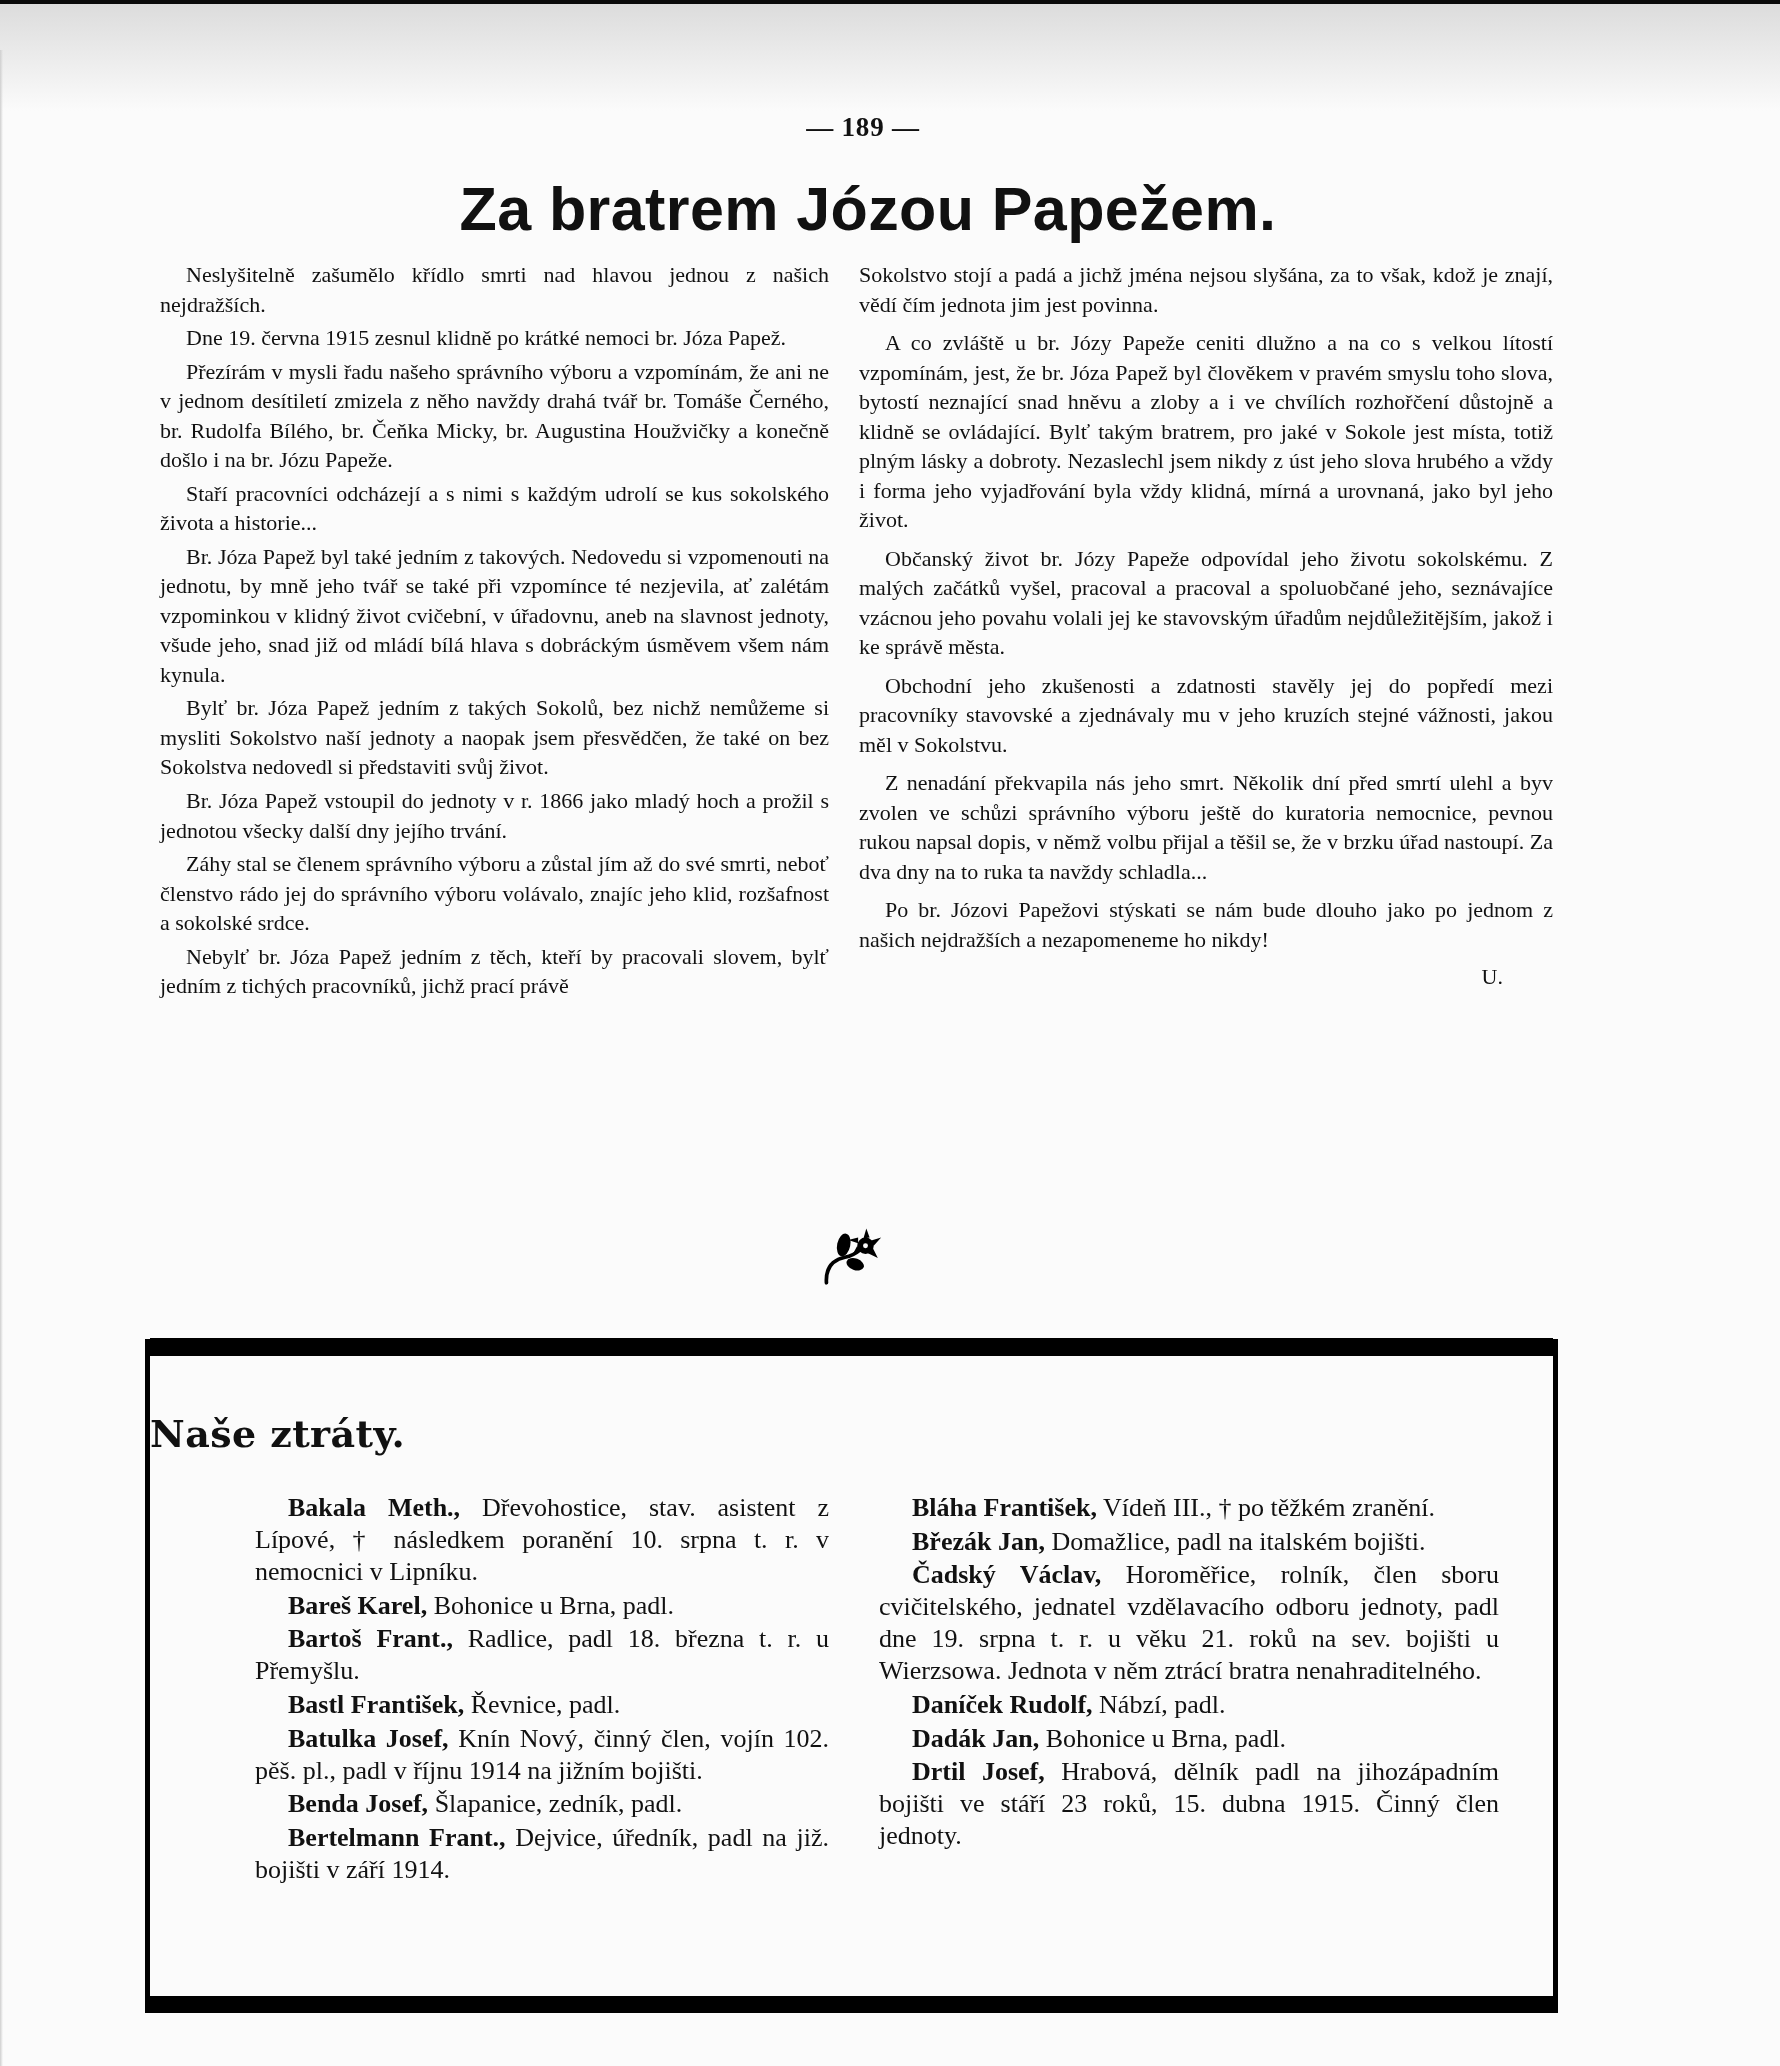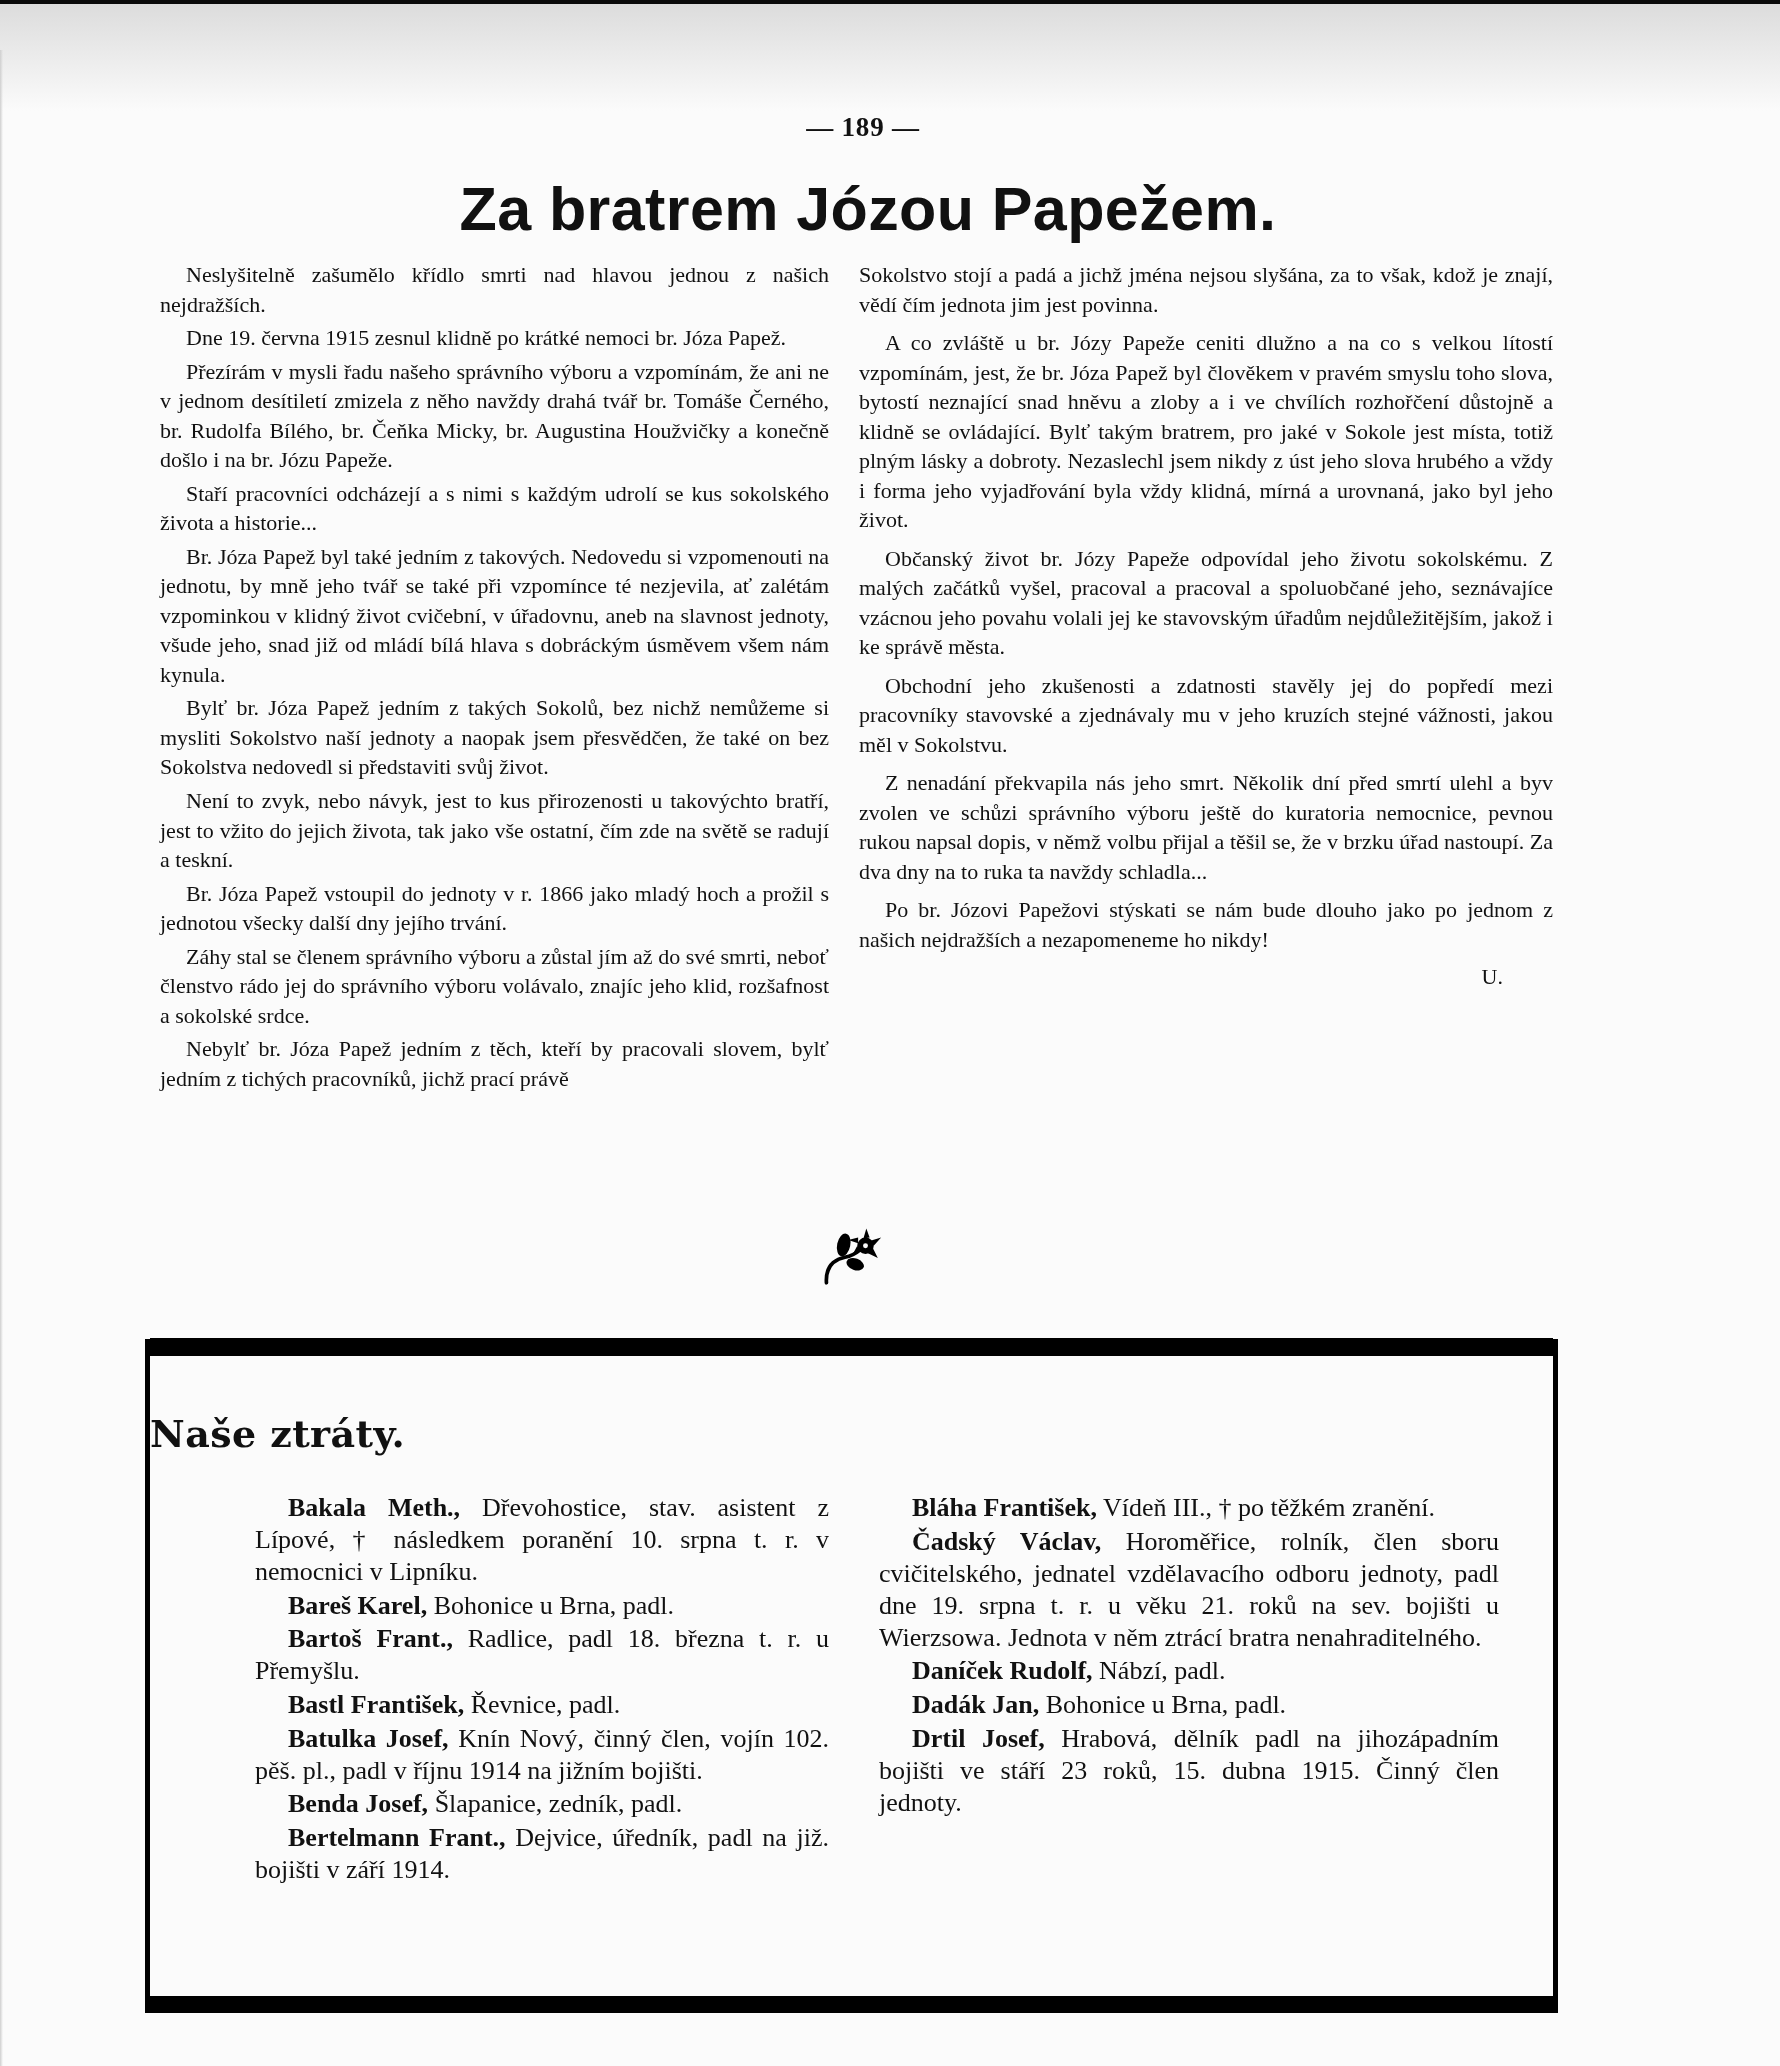--- a/index.html
+++ b/index.html
@@ -78,21 +78,20 @@
 <div class="page-number">— 189 —</div>
 <h1 class="title" style="margin:0;">Za bratrem Józou Papežem.</h1>
 
 <div class="col left">
   <p>Neslyšitelně zašumělo křídlo smrti nad hlavou jednou z našich nejdražších.</p>
   <p>Dne 19. června 1915 zesnul klidně po krátké nemoci br. Józa Papež.</p>
   <p>Přezírám v mysli řadu našeho správního výboru a vzpomínám, že ani ne v jednom desítiletí zmizela z něho navždy drahá tvář br. Tomáše Černého, br. Rudolfa Bílého, br. Čeňka Micky, br. Augustina Houžvičky a konečně došlo i na br. Józu Papeže.</p>
   <p>Staří pracovníci odcházejí a s nimi s každým udrolí se kus sokolského života a historie...</p>
   <p>Br. Józa Papež byl také jedním z takových. Nedovedu si vzpomenouti na jednotu, by mně jeho tvář se také při vzpomínce té nezjevila, ať zalétám vzpominkou v klidný život cvičební, v úřadovnu, aneb na slavnost jednoty, všude jeho, snad již od mládí bílá hlava s dobráckým úsměvem všem nám kynula.</p>
   <p>Bylť br. Józa Papež jedním z takých Sokolů, bez nichž nemůžeme si mysliti Sokolstvo naší jednoty a naopak jsem přesvědčen, že také on bez Sokolstva nedovedl si představiti svůj život.</p>
-  <p>Není to zvyk, nebo návyk, jest to kus přirozenosti u takovýchto bratří, jest to vžito do jejich života, tak jako vše ostatní, čím zde na světě se radují a teskní.</p>
   <p>Br. Józa Papež vstoupil do jednoty v r. 1866 jako mladý hoch a prožil s jednotou všecky další dny jejího trvání.</p>
   <p>Záhy stal se členem správního výboru a zůstal jím až do své smrti, neboť členstvo rádo jej do správního výboru volávalo, znajíc jeho klid, rozšafnost a sokolské srdce.</p>
   <p>Nebylť br. Józa Papež jedním z těch, kteří by pracovali slovem, bylť jedním z tichých pracovníků, jichž prací právě</p>
 </div>
 
 <div class="col right">
   <p class="noindent">Sokolstvo stojí a padá a jichž jména nejsou slyšána, za to však, kdož je znají, vědí čím jednota jim jest povinna.</p>
   <p class="gap">A co zvláště u br. Józy Papeže ceniti dlužno a na co s velkou lítostí vzpomínám, jest, že br. Józa Papež byl člověkem v pravém smyslu toho slova, bytostí neznající snad hněvu a zloby a i ve chvílích rozhořčení důstojně a klidně se ovládající. Bylť takým bratrem, pro jaké v Sokole jest místa, totiž plným lásky a dobroty. Nezaslechl jsem nikdy z úst jeho slova hrubého a vždy i forma jeho vyjadřování byla vždy klidná, mírná a urovnaná, jako byl jeho život.</p>
   <p class="gap">Občanský život br. Józy Papeže odpovídal jeho životu sokolskému. Z malých začátků vyšel, pracoval a pracoval a spoluobčané jeho, seznávajíce vzácnou jeho povahu volali jej ke stavovským úřadům nejdůležitějším, jakož i ke správě města.</p>
   <p class="gap">Obchodní jeho zkušenosti a zdatnosti stavěly jej do popředí mezi pracovníky stavovské a zjednávaly mu v jeho kruzích stejné vážnosti, jakou měl v Sokolstvu.</p>
@@ -127,20 +126,21 @@
     <p><span class="name">Bareš Karel,</span><span> Bohonice u Brna, padl.</span></p>
     <p><span class="name">Bartoš Frant.,</span><span> Radlice, padl 18. března t. r. u Přemyšlu.</span></p>
     <p><span class="name">Bastl František,</span><span> Řevnice, padl.</span></p>
     <p><span class="name">Batulka Josef,</span><span> Knín Nový, činný člen, vojín 102. pěš. pl., padl v říjnu 1914 na jižním bojišti.</span></p>
     <p><span class="name">Benda Josef,</span><span> Šlapanice, zedník, padl.</span></p>
     <p><span class="name">Bertelmann Frant.,</span><span> Dejvice, úředník, padl na již. bojišti v září 1914.</span></p>
   </div>
 
   <div class="losses right">
     <p><span class="name">Bláha František,</span><span> Vídeň III., † po těžkém zranění.</span></p>
+    <p><span class="name">Březák Jan,</span><span> Domažlice, padl na italském bojišti.</span></p>
     <p><span class="name">Čadský Václav,</span><span> Horoměřice, rolník, člen sboru cvičitelského, jednatel vzdělavacího odboru jednoty, padl dne 19. srpna t. r. u věku 21. roků na sev. bojišti u Wierzsowa. Jednota v něm ztrácí bratra nenahraditelného.</span></p>
     <p><span class="name">Daníček Rudolf,</span><span> Nábzí, padl.</span></p>
     <p><span class="name">Dadák Jan,</span><span> Bohonice u Brna, padl.</span></p>
     <p><span class="name">Drtil Josef,</span><span> Hrabová, dělník padl na jihozápadním bojišti ve stáří 23 roků, 15. dubna 1915. Činný člen jednoty.</span></p>
   </div>
 
   <div class="box-bar-bottom"></div>
 </div>
 
 

